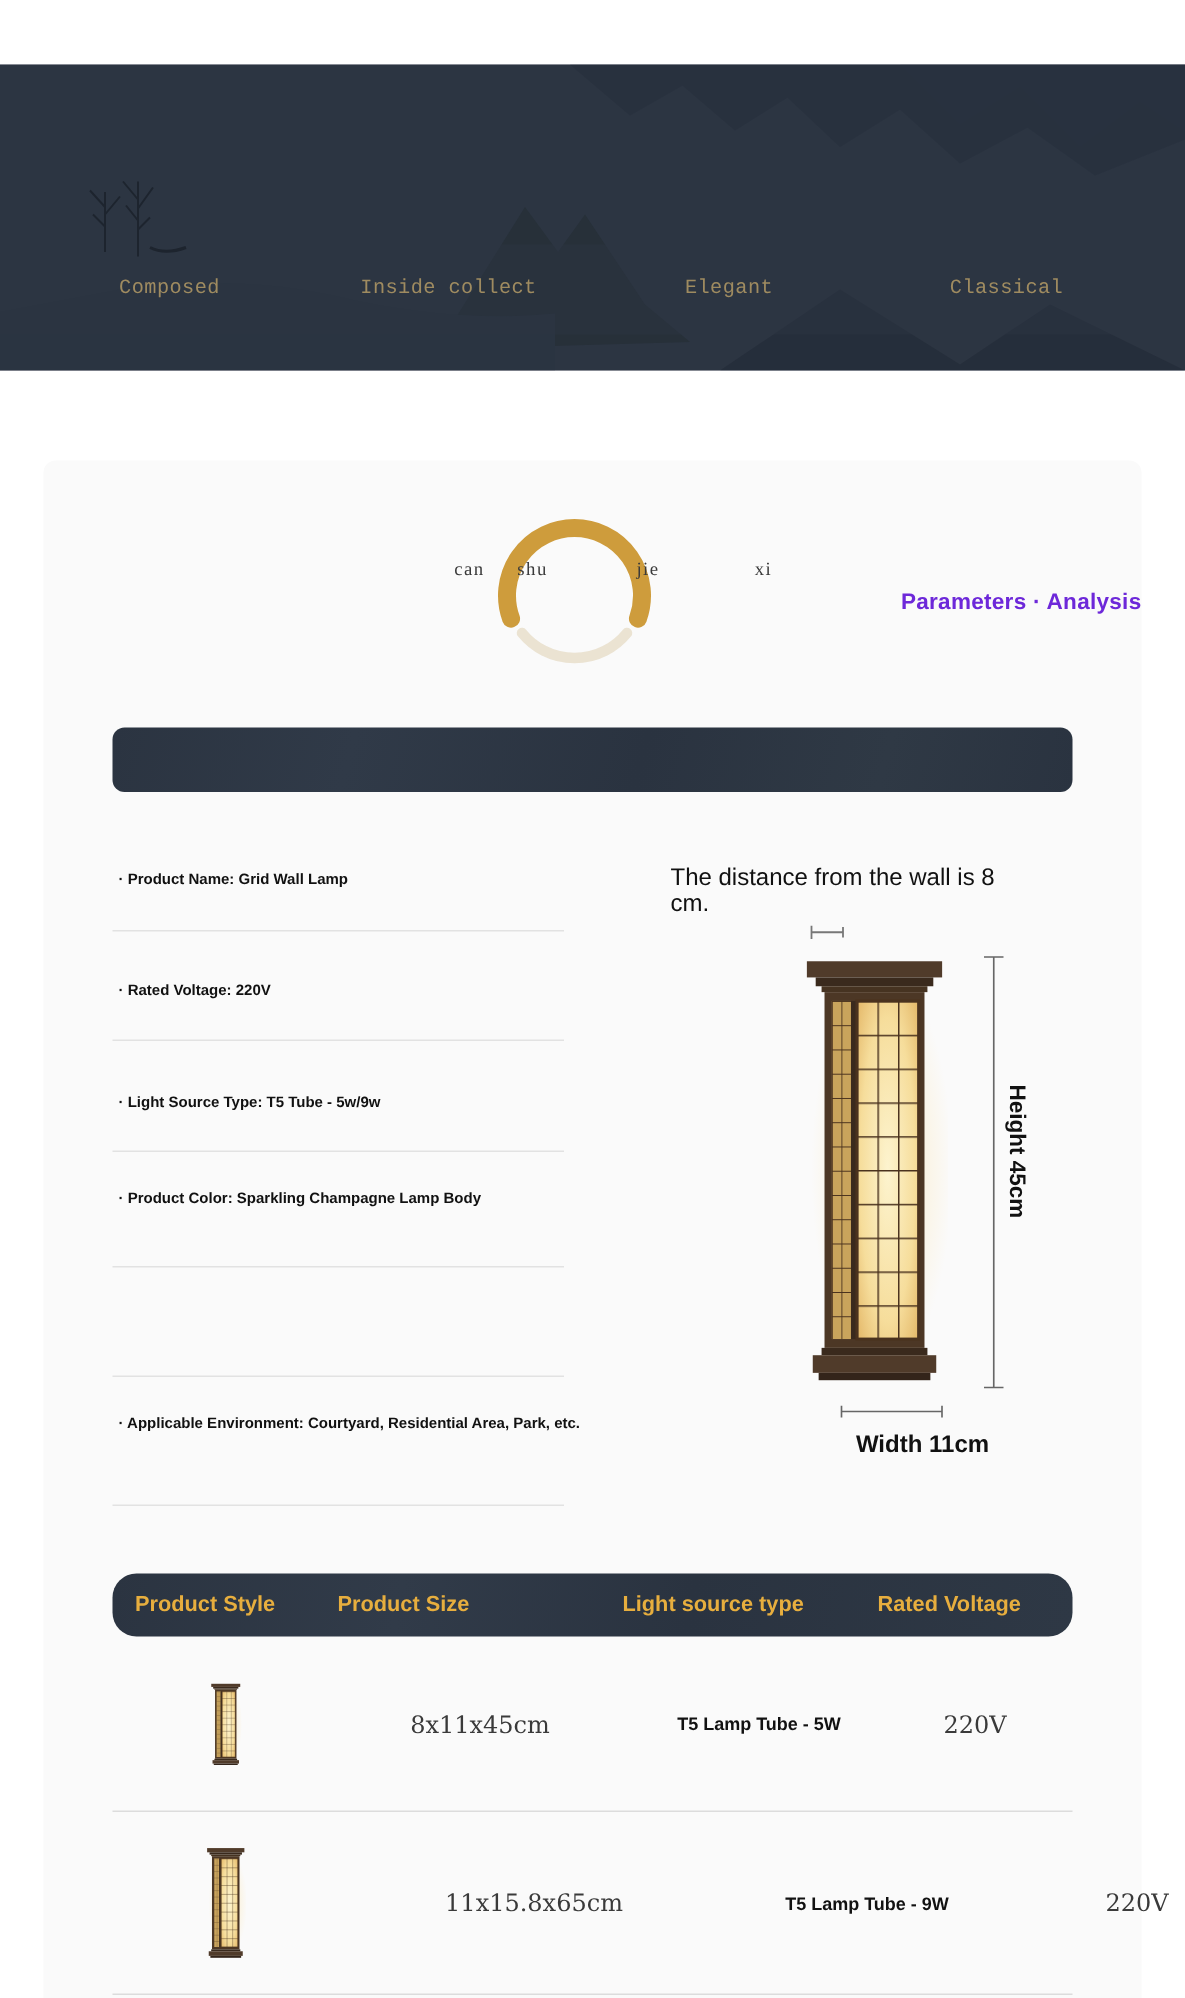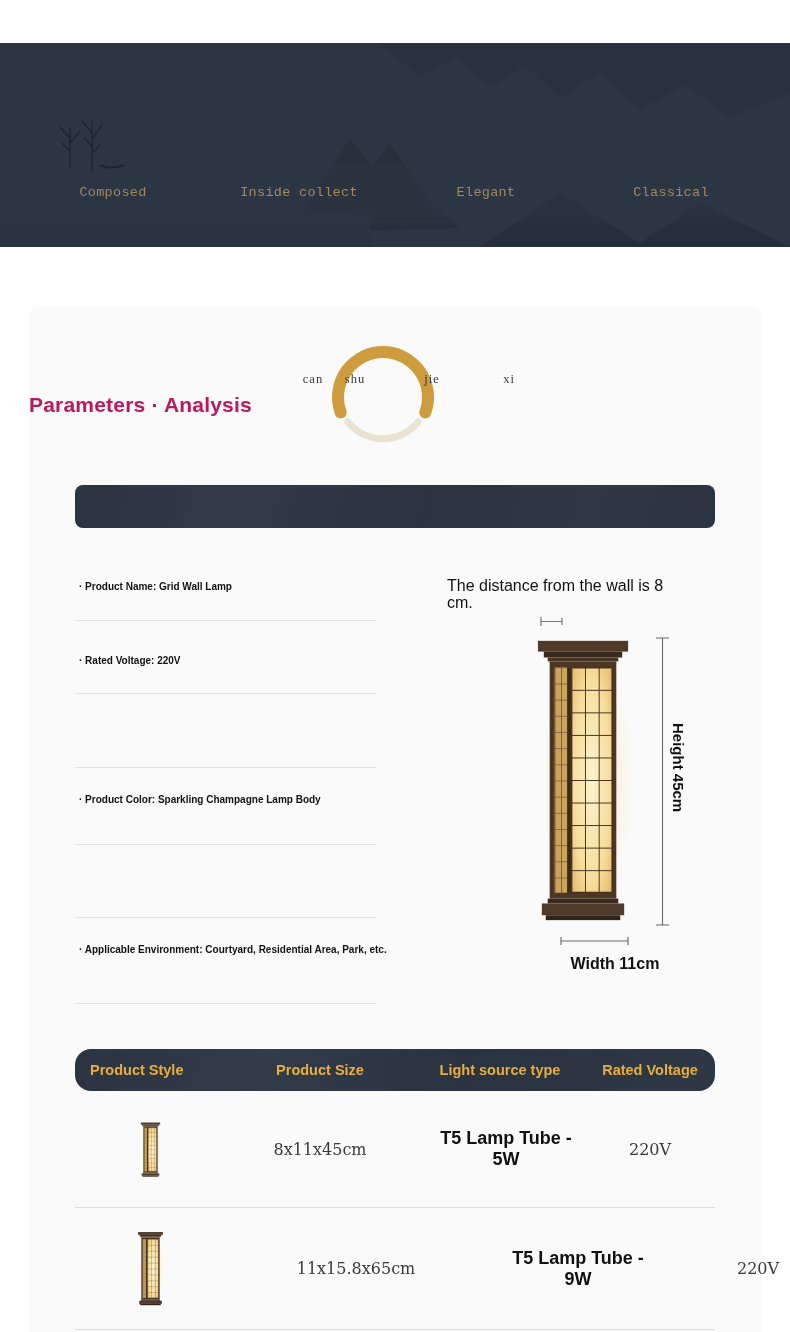--- a/index.html
+++ b/index.html
@@ -30,22 +30,22 @@
   
   .brush-circle{position:absolute;left:294px;top:30px;width:120px;height:120px;}
   .pinyin{position:absolute;left:0;top:65px;width:732px;height:16px;}
   .pinyin span{
     position:absolute;transform:translateX(-50%);
     font-family:"Liberation Serif",serif;font-size:12.5px;color:#3a3a3a;
     letter-spacing:1px;
   }
   .py-0{left:284px;} .py-1{left:326px;color:#a43c35;} .py-2{left:403px;} .py-3{left:440px;color:#a43c35;margin-left:40px;}
   .section-title{
-    position:absolute;left:0;top:86px;width:732px;text-align:left;
-    font-size:21px;font-weight:bold;color:#be185d;letter-spacing:.2px;
+    position:absolute;left:0;top:86px;width:732px;text-align:right;
+    font-size:15px;font-weight:bold;color:#6d28d9;letter-spacing:.2px;
   }
   .navy-bar{
     position:absolute;left:46px;top:178px;width:640px;height:43px;border-radius:8px;
     background:linear-gradient(105deg,#2b3441 0%,#303a48 25%,#2a3340 55%,#2f3945 80%,#2a3340 100%);
   }
   
   .spec{
     position:absolute;left:50px;width:348px;
     font-size:10px;font-weight:bold;color:#111;line-height:17px;
   }
@@ -71,32 +71,32 @@
     position:absolute;left:506px;top:648px;width:160px;text-align:center;
     font-size:16px;font-weight:bold;color:#111;
   }
   
   .tbl-header{
     position:absolute;left:46px;top:742px;width:640px;height:42px;border-radius:16px;
     background:linear-gradient(100deg,#2b3441 0%,#313b49 30%,#2a3340 60%,#2e3845 100%);
     display:grid;grid-template-columns:150px 190px 170px 130px;align-items:center;
     color:#e7ae3e;font-size:14.5px;font-weight:bold;
   }
-  .tbl-header .th{text-align:center;}
+  .tbl-header .th{}
   .tbl-header .th-first{text-align:left;padding-left:15px;}
   .tbl-row{
     position:absolute;left:46px;width:640px;
     display:grid;grid-template-columns:150px 190px 170px 130px;align-items:center;
   }
   .row-0{top:784px;height:116px;}
   .row-1{top:901px;height:121px;gap:36px;}
   .tbl-row .cell{text-align:center;}
   .cell-style{display:flex;align-items:center;justify-content:center;}
   .cell-size,.cell-volt{font-family:"DejaVu Serif","Liberation Serif",serif;font-size:16px;color:#3a3a3a;}
-  .cell-light{font-size:18px;font-weight:bold;color:#111;text-align:left;padding-left:12px;}
+  .cell-light{font-size:12px;font-weight:bold;color:#111;text-align:left;padding-left:12px;}
   .tbl-div{position:absolute;left:46px;width:640px;height:1px;background:#dcdcdc;}
   .td-0{top:900px;} .td-1{top:1022px;}
   .svg-defs{position:absolute;width:0;height:0;overflow:hidden;}
 </style>
 </head>
 <body>
 
 <svg class="svg-defs" aria-hidden="true">
   <defs>
     <radialGradient id="amber" cx="0.5" cy="0.5" r="0.75">
@@ -169,20 +169,21 @@
     <span class="py-3">xi</span>
   </div>
   <div class="section-title">Parameters · Analysis</div>
 
   <div class="navy-bar"></div>
 
   <div class="spec sp-0">· Product Name: Grid Wall Lamp</div>
   <div class="spec-div sd-0"></div>
   <div class="spec sp-1">· Rated Voltage: 220V</div>
   <div class="spec-div sd-1"></div>
+  <div class="spec sp-2">· Light Source Type: T5 Tube - 5w/9w</div>
   <div class="spec-div sd-2"></div>
   <div class="spec sp-3">· Product Color: Sparkling Champagne Lamp Body</div>
   <div class="spec-div sd-3"></div>
   <div class="spec-div sd-4"></div>
   <div class="spec sp-5">· Applicable Environment: Courtyard, Residential Area, Park, etc.</div>
   <div class="spec-div sd-5"></div>
 
   <div class="wall-note">The distance from the wall is 8 cm.</div>
 
   <svg class="wall-bracket" width="24" height="10" viewBox="0 0 24 10">

